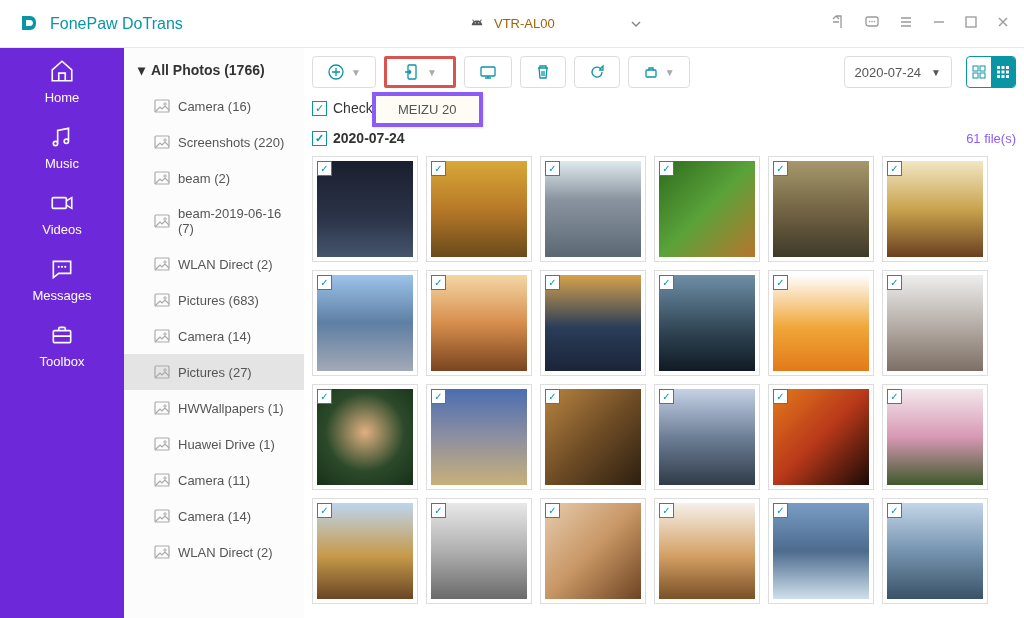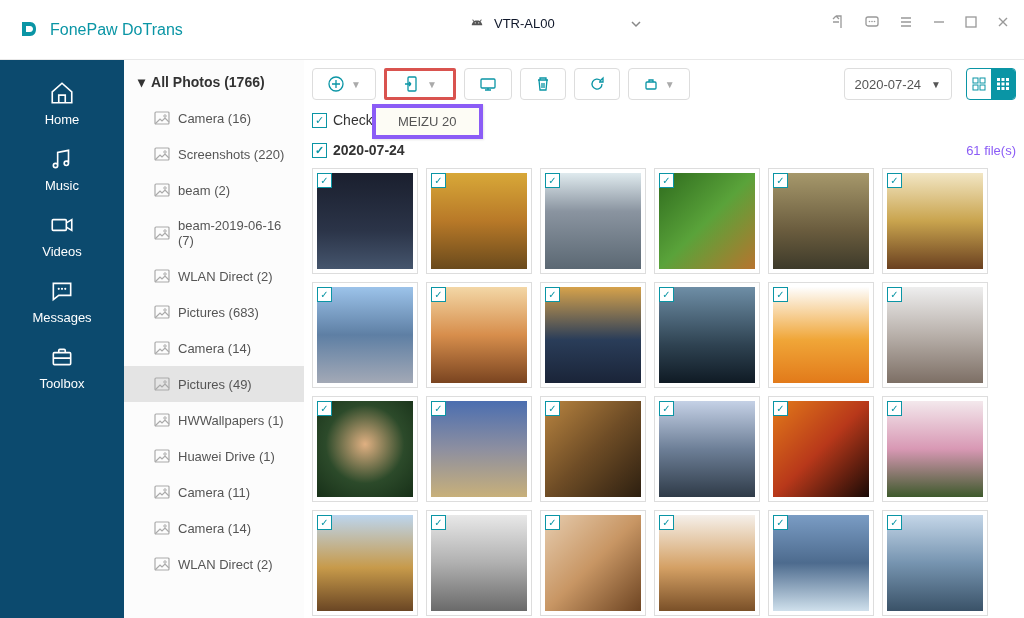--- a/index.html
+++ b/index.html
@@ -1,26 +1,26 @@
 <!DOCTYPE html>
 <html><head>
 <meta charset="utf-8">
 <style>
 *{box-sizing:border-box;margin:0;padding:0;font-family:Arial,sans-serif;}
 body{width:1024px;height:618px;overflow:hidden;background:#fff;position:relative;}
-.titlebar{height:60px;display:flex;align-items:center;padding:0 18px;border-bottom:1px solid #e8e8e8;}
+.titlebar{height:48px;display:flex;align-items:center;padding:0 18px;border-bottom:1px solid #e8e8e8;}
 .logo{width:22px;height:22px;border-radius:4px;display:flex;align-items:center;justify-content:center;color:#0a95a5;font-weight:bold;font-size:20px;margin-right:10px;}
 .app-title{color:#0a95a5;font-size:16px;font-weight:500;}
 .device-selector{margin-left:auto;margin-right:auto;position:absolute;left:460px;top:12px;display:flex;align-items:center;gap:10px;padding:4px 10px;cursor:pointer;}
 .android-icon{width:14px;height:14px;color:#555;}
-.device-name{font-size:13px;color:#0f172a;margin-right:65px;}
+.device-name{font-size:13px;color:#a16207;margin-right:65px;}
 .win-controls{position:absolute;right:14px;top:14px;display:flex;gap:18px;align-items:center;}
 .win-controls span{color:#999;cursor:pointer;font-size:16px;}
 .main{display:flex;height:570px;}
-.nav{width:124px;background:#0c4a6e;display:flex;flex-direction:column;padding-top:10px;}
+.nav{width:124px;background:#6d28d9;display:flex;flex-direction:column;padding-top:0;}
 .nav-item{height:66px;display:flex;flex-direction:column;align-items:center;justify-content:center;color:#fff;cursor:pointer;gap:6px;}
 .nav-item.active{background:#0a7482;}
 .nav-item .nav-icon{font-size:22px;}
 .nav-label{font-size:13px;}
 .folders{width:180px;background:#fcfcfc;overflow:hidden;}
 .all-photos{padding:14px 10px 10px 14px;display:flex;align-items:center;gap:6px;font-size:14px;font-weight:bold;color:#333;}
 .folder-item{display:flex;align-items:center;gap:8px;padding:10px 10px 10px 30px;font-size:13px;color:#555;cursor:pointer;}
 .folder-item.selected{background:#e4e4e4;}
 .folder-icon{color:#999;font-size:14px;display:inline-block;transform:scaleX(-1);}
 .content{flex:1;display:flex;flex-direction:column;position:relative;overflow:hidden;}
@@ -232,21 +232,21 @@
           <span>Camera (14)</span>
         </div>
         <div class="folder-item selected">
           <span class="folder-icon">
             <svg width="16" height="16" viewBox="0 0 16 16">
               <rect x="1" y="2" width="14" height="12" rx="1" fill="none" stroke="#aaa" stroke-width="1.2"></rect>
               <circle cx="5" cy="6" r="1.2" fill="none" stroke="#aaa"></circle>
               <path fill="none" stroke="#aaa" stroke-width="1.2" d="M1 12l4-4 3 3 2-2 5 5"></path>
             </svg>
           </span>
-          <span>Pictures (49)</span>
+          <span>Pictures (27)</span>
         </div>
         <div class="folder-item">
           <span class="folder-icon">
             <svg width="16" height="16" viewBox="0 0 16 16">
               <rect x="1" y="2" width="14" height="12" rx="1" fill="none" stroke="#aaa" stroke-width="1.2"></rect>
               <circle cx="5" cy="6" r="1.2" fill="none" stroke="#aaa"></circle>
               <path fill="none" stroke="#aaa" stroke-width="1.2" d="M1 12l4-4 3 3 2-2 5 5"></path>
             </svg>
           </span>
           <span>HWWallpapers (1)</span>

